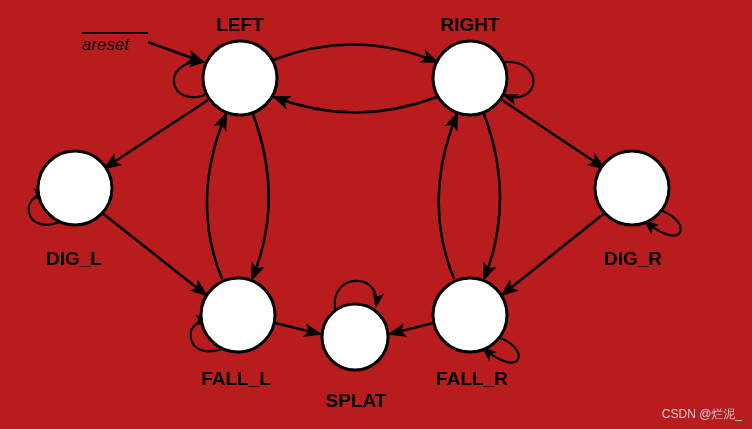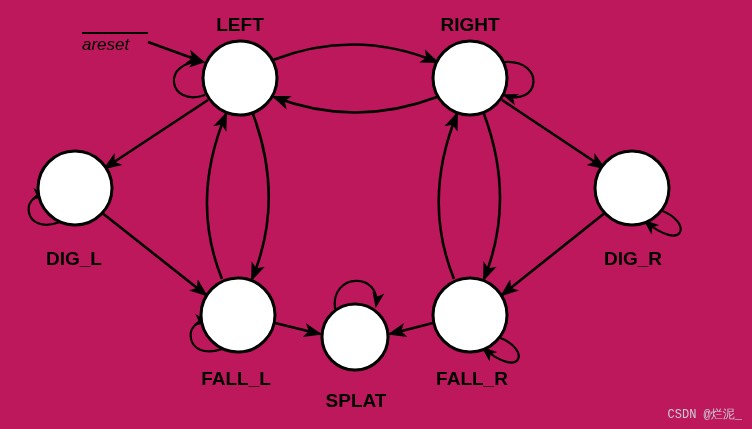--- a/index.html
+++ b/index.html
@@ -4,21 +4,21 @@
 <style>
   html, body {
     margin: 0;
     padding: 0;
     background: #ffffff;
   }
   #canvas {
     position: relative;
     width: 752px;
     height: 429px;
-    background: #be185d;
+    background: #b91c1c;
     overflow: hidden;
     font-family: "Liberation Sans", sans-serif;
   }
   #fsm-svg {
     position: absolute;
     left: 0;
     top: 0;
     width: 752px;
     height: 429px;
   }
@@ -54,21 +54,21 @@
     dominant-baseline: middle;
   }
   .overbar {
     stroke: #000000;
     stroke-width: 2;
   }
   .watermark {
     position: absolute;
     right: 10px;
     bottom: 6px;
-    font-family: Liberation Mono, monospace;
+    font-family: Liberation Sans, sans-serif;
     font-size: 12px;
     color: #c9cdd6;
     white-space: nowrap;
     user-select: none;
   }
 </style>
 </head>
 <body>
 
 <div id="canvas">

